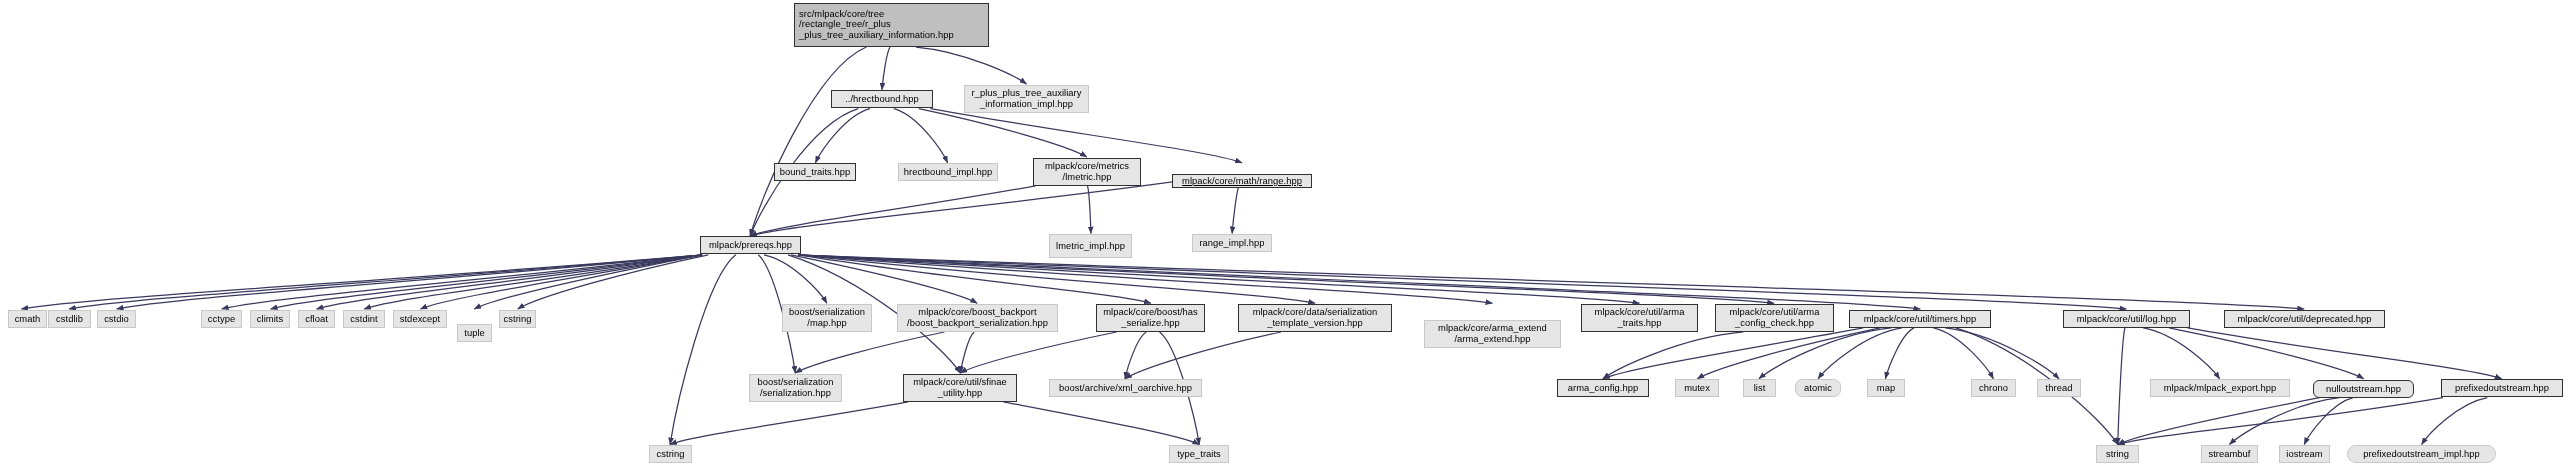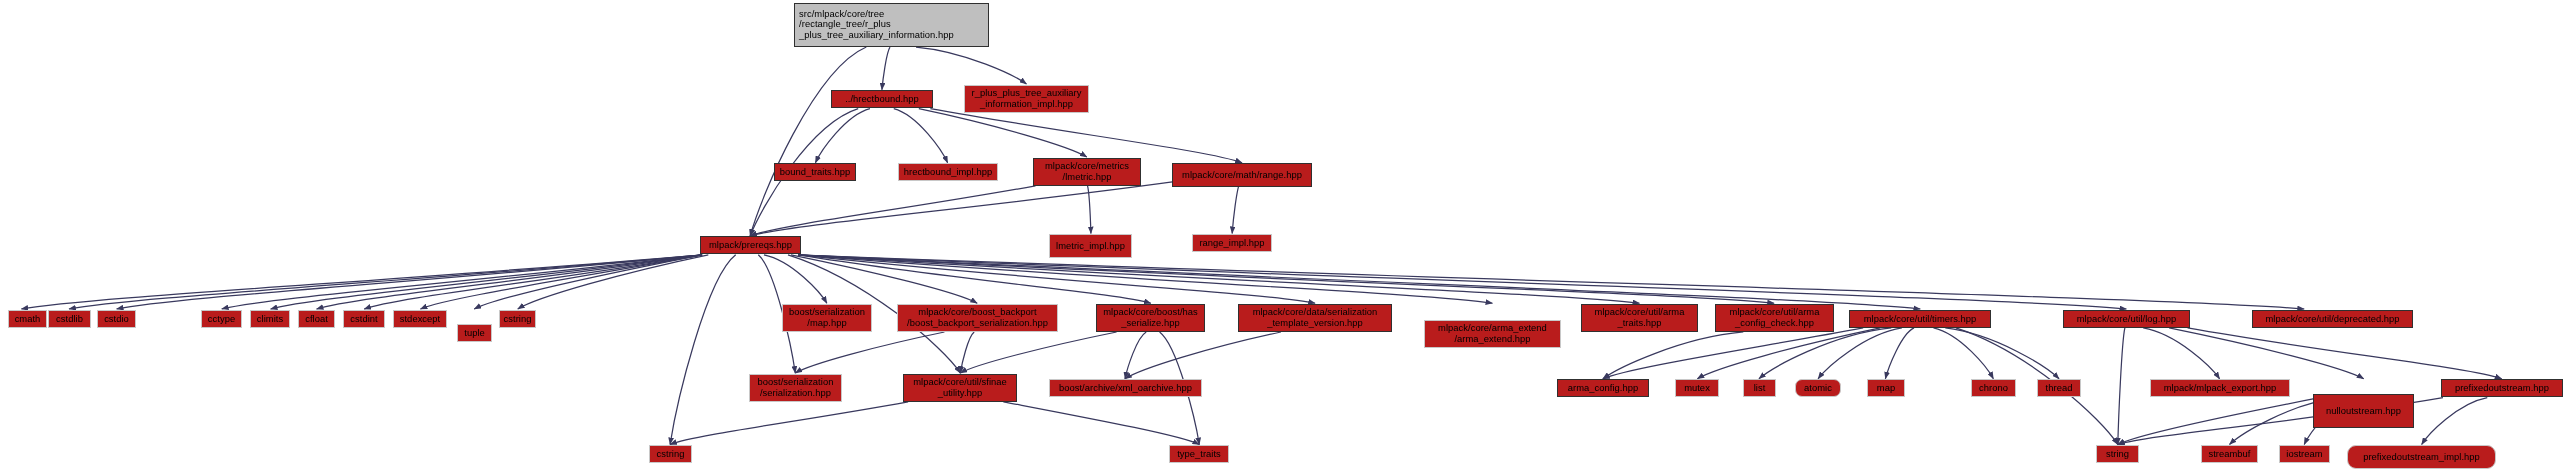--- a/index.html
+++ b/index.html
@@ -1,21 +1,21 @@
 <!DOCTYPE html>
 <html style="font-size:13px"><head>
 <meta charset="utf-8">
 <title>Include dependency graph</title>
 <style>
   html,body{margin:0;padding:0;background:#ffffff;}
   body{font-family:"Liberation Sans","DejaVu Sans",sans-serif;}
   #graph{position:relative;width:2576px;height:471px;overflow:hidden;background:#fff;}
   svg#edges{position:absolute;left:0;top:0;width:2576px;height:471px;pointer-events:none;}
   .node{position:absolute;box-sizing:border-box;display:flex;align-items:center;
-        justify-content:center;text-align:center;background:#b91c1c;
+        justify-content:center;text-align:center;background:#e5e5e5;
         border:0.8px solid #c8c8c8;color:#000000;line-height:1.12;
         font-size:9.4px;letter-spacing:0.04px;padding:0.8px 2.5px;white-space:pre-line;}
   .node.strong{border:1.3px solid #303030;}
   .node.root{background:#bfbfbf;border:1.3px solid #303030;text-align:left;
              justify-content:flex-start;padding-left:4.1px;}
   .node span{display:block;width:100%;}
 </style>
 </head>
 <body>
 
@@ -92,21 +92,21 @@
       <div class="node root" style="left: 794px; top: 2.5px; width: 195px; height: 44px;"><span>src/mlpack/core/tree
 /rectangle_tree/r_plus
 _plus_tree_auxiliary_information.hpp</span></div>
       <div class="node strong" style="left: 831px; top: 90px; width: 102px; height: 18px;"><span>../hrectbound.hpp</span></div>
       <div class="node " style="left: 964px; top: 85px; width: 125px; height: 28px;"><span>r_plus_plus_tree_auxiliary
 _information_impl.hpp</span></div>
       <div class="node strong" style="left: 774px; top: 163px; width: 82px; height: 18px;"><span>bound_traits.hpp</span></div>
       <div class="node " style="left: 898px; top: 163px; width: 100px; height: 18px;"><span>hrectbound_impl.hpp</span></div>
       <div class="node strong" style="left: 1033px; top: 158px; width: 108px; height: 28px;"><span>mlpack/core/metrics
 /lmetric.hpp</span></div>
-      <div class="node strong" style="left: 1172px; top: 163px; width: 140px; height: 24px;"><span>mlpack/core/math/range.hpp</span></div>
+      <div class="node strong" style="left: 1172px; top: 174px; width: 140px; height: 14px; text-decoration: underline;"><span>mlpack/core/math/range.hpp</span></div>
       <div class="node " style="left: 1049px; top: 234px; width: 83px; height: 24px;"><span>lmetric_impl.hpp</span></div>
       <div class="node " style="left: 1192px; top: 234px; width: 80px; height: 18px;"><span>range_impl.hpp</span></div>
       <div class="node strong" style="left: 700px; top: 236px; width: 101px; height: 18px;"><span>mlpack/prereqs.hpp</span></div>
       <div class="node " style="left: 8px; top: 310px; width: 39px; height: 18px;"><span>cmath</span></div>
       <div class="node " style="left: 48px; top: 310px; width: 43px; height: 18px;"><span>cstdlib</span></div>
       <div class="node " style="left: 97px; top: 310px; width: 39px; height: 18px;"><span>cstdio</span></div>
       <div class="node " style="left: 201px; top: 310px; width: 41px; height: 18px;"><span>cctype</span></div>
       <div class="node " style="left: 250px; top: 310px; width: 40px; height: 18px;"><span>climits</span></div>
       <div class="node " style="left: 298px; top: 310px; width: 37px; height: 18px;"><span>cfloat</span></div>
       <div class="node " style="left: 343px; top: 310px; width: 42px; height: 18px;"><span>cstdint</span></div>
@@ -122,37 +122,37 @@
       <div class="node strong" style="left: 1238px; top: 304px; width: 154px; height: 28px;"><span>mlpack/core/data/serialization
 _template_version.hpp</span></div>
       <div class="node " style="left: 1424px; top: 304px; width: 137px; height: 28px; margin-top: 16px;"><span>mlpack/core/arma_extend
 /arma_extend.hpp</span></div>
       <div class="node strong" style="left: 1581px; top: 304px; width: 117px; height: 28px;"><span>mlpack/core/util/arma
 _traits.hpp</span></div>
       <div class="node strong" style="left: 1715px; top: 304px; width: 119px; height: 28px;"><span>mlpack/core/util/arma
 _config_check.hpp</span></div>
       <div class="node strong" style="left: 1849px; top: 310px; width: 142px; height: 18px;"><span>mlpack/core/util/timers.hpp</span></div>
       <div class="node strong" style="left: 2063px; top: 310px; width: 127px; height: 18px;"><span>mlpack/core/util/log.hpp</span></div>
-      <div class="node strong" style="left: 2224px; top: 310px; width: 161px; height: 18px; margin-left: 28px;"><span>mlpack/core/util/deprecated.hpp</span></div>
+      <div class="node strong" style="left: 2224px; top: 310px; width: 161px; height: 18px;"><span>mlpack/core/util/deprecated.hpp</span></div>
       <div class="node " style="left: 749px; top: 374px; width: 93px; height: 28px;"><span>boost/serialization
 /serialization.hpp</span></div>
       <div class="node strong" style="left: 903px; top: 374px; width: 114px; height: 28px;"><span>mlpack/core/util/sfinae
 _utility.hpp</span></div>
       <div class="node " style="left: 1049px; top: 379px; width: 153px; height: 18px;"><span>boost/archive/xml_oarchive.hpp</span></div>
       <div class="node strong" style="left: 1557px; top: 379px; width: 92px; height: 18px;"><span>arma_config.hpp</span></div>
       <div class="node " style="left: 1675px; top: 379px; width: 44px; height: 18px;"><span>mutex</span></div>
       <div class="node " style="left: 1743px; top: 379px; width: 33px; height: 18px;"><span>list</span></div>
       <div class="node " style="left: 1795px; top: 379px; width: 46px; height: 18px; border-radius: 7px;"><span>atomic</span></div>
       <div class="node " style="left: 1867px; top: 379px; width: 38px; height: 18px;"><span>map</span></div>
       <div class="node " style="left: 1971px; top: 379px; width: 45px; height: 18px;"><span>chrono</span></div>
       <div class="node " style="left: 2037px; top: 379px; width: 44px; height: 18px;"><span>thread</span></div>
       <div class="node " style="left: 2150px; top: 379px; width: 140px; height: 18px;"><span>mlpack/mlpack_export.hpp</span></div>
-      <div class="node strong" style="left: 2313px; top: 394px; width: 101px; height: 34px;"><span>nulloutstream.hpp</span></div>
+      <div class="node strong" style="left: 2313px; top: 380px; width: 101px; height: 18px; border-radius: 6px;"><span>nulloutstream.hpp</span></div>
       <div class="node strong" style="left: 2441px; top: 379px; width: 122px; height: 18px;"><span>prefixedoutstream.hpp</span></div>
       <div class="node " style="left: 649px; top: 445px; width: 43px; height: 18px;"><span>cstring</span></div>
       <div class="node " style="left: 1169px; top: 445px; width: 60px; height: 18px;"><span>type_traits</span></div>
       <div class="node " style="left: 2096px; top: 445px; width: 43px; height: 18px;"><span>string</span></div>
       <div class="node " style="left: 2201px; top: 445px; width: 57px; height: 18px;"><span>streambuf</span></div>
       <div class="node " style="left: 2279px; top: 445px; width: 51px; height: 18px;"><span>iostream</span></div>
-      <div class="node " style="left: 2347px; top: 445px; width: 149px; height: 24px; border-radius: 9px;"><span>prefixedoutstream_impl.hpp</span></div>
+      <div class="node " style="left: 2347px; top: 445px; width: 149px; height: 18px; border-radius: 9px;"><span>prefixedoutstream_impl.hpp</span></div>
     </div>
 </div>
 
 
 </body></html>

